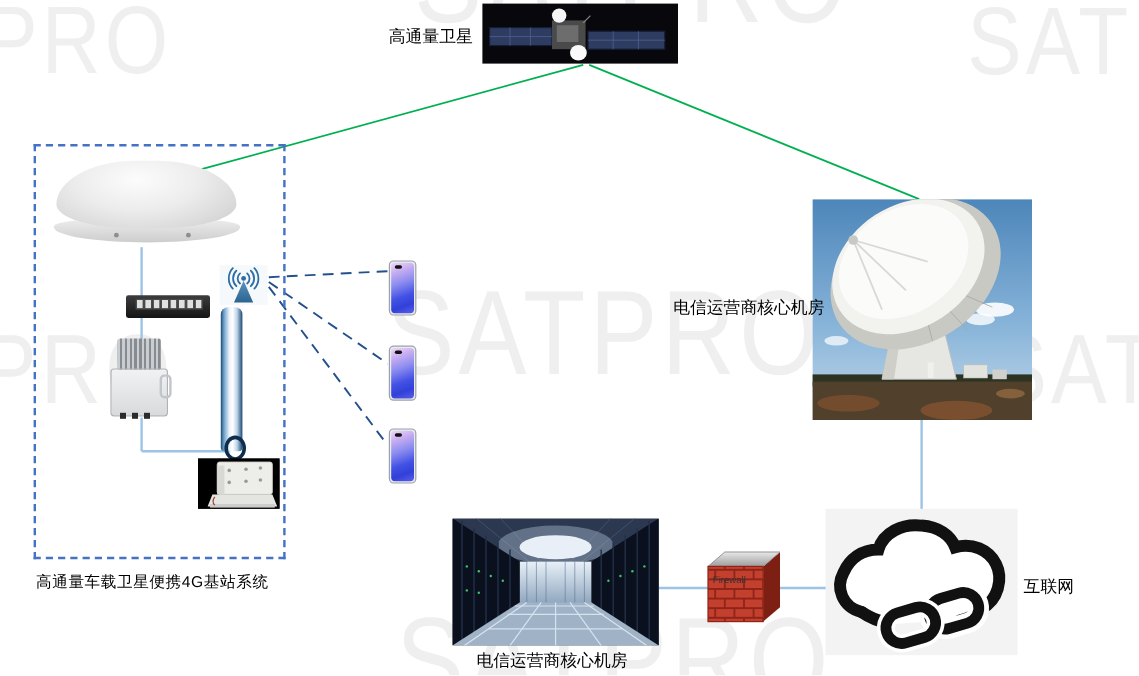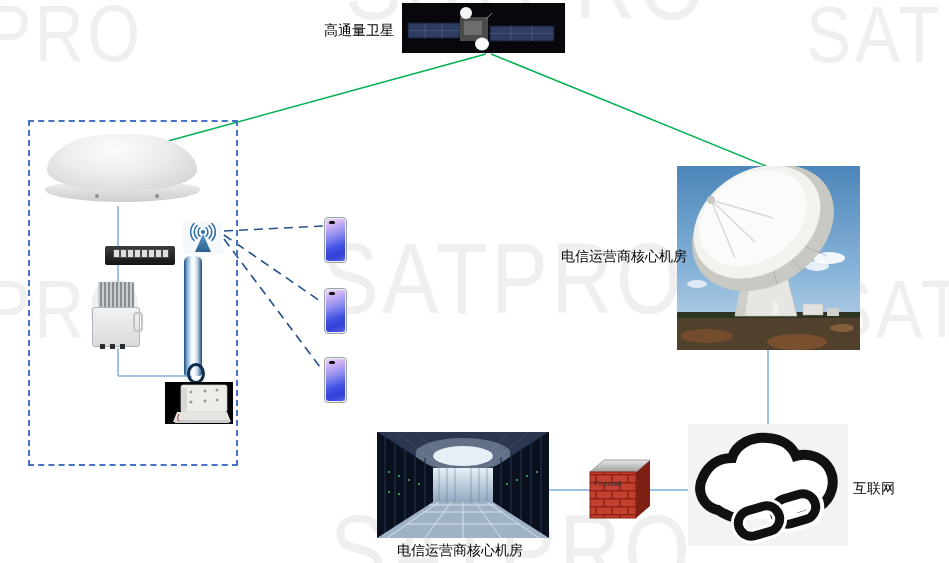--- a/index.html
+++ b/index.html
@@ -207,20 +207,21 @@
     <div class="screen">
         <div class="cam"></div>
       </div>
   </div>
   <div class="node phone phone-3">
     <div class="screen">
         <div class="cam"></div>
       </div>
   </div>
 
+  <div class="lbl lbl-vehicle">高通量车载卫星便携4G基站系统</div>
 
   <div class="node dish-img">
     <svg width="183" height="184" viewBox="0 0 183 184">
       <defs>
         <linearGradient id="skyG" x1="0" y1="0" x2="0" y2="1">
           <stop offset="0" stop-color="#4d86ba"></stop>
             <stop offset="0.55" stop-color="#85b2d8"></stop>
             <stop offset="1" stop-color="#c2d9ea"></stop>
         </linearGradient>
       </defs>

